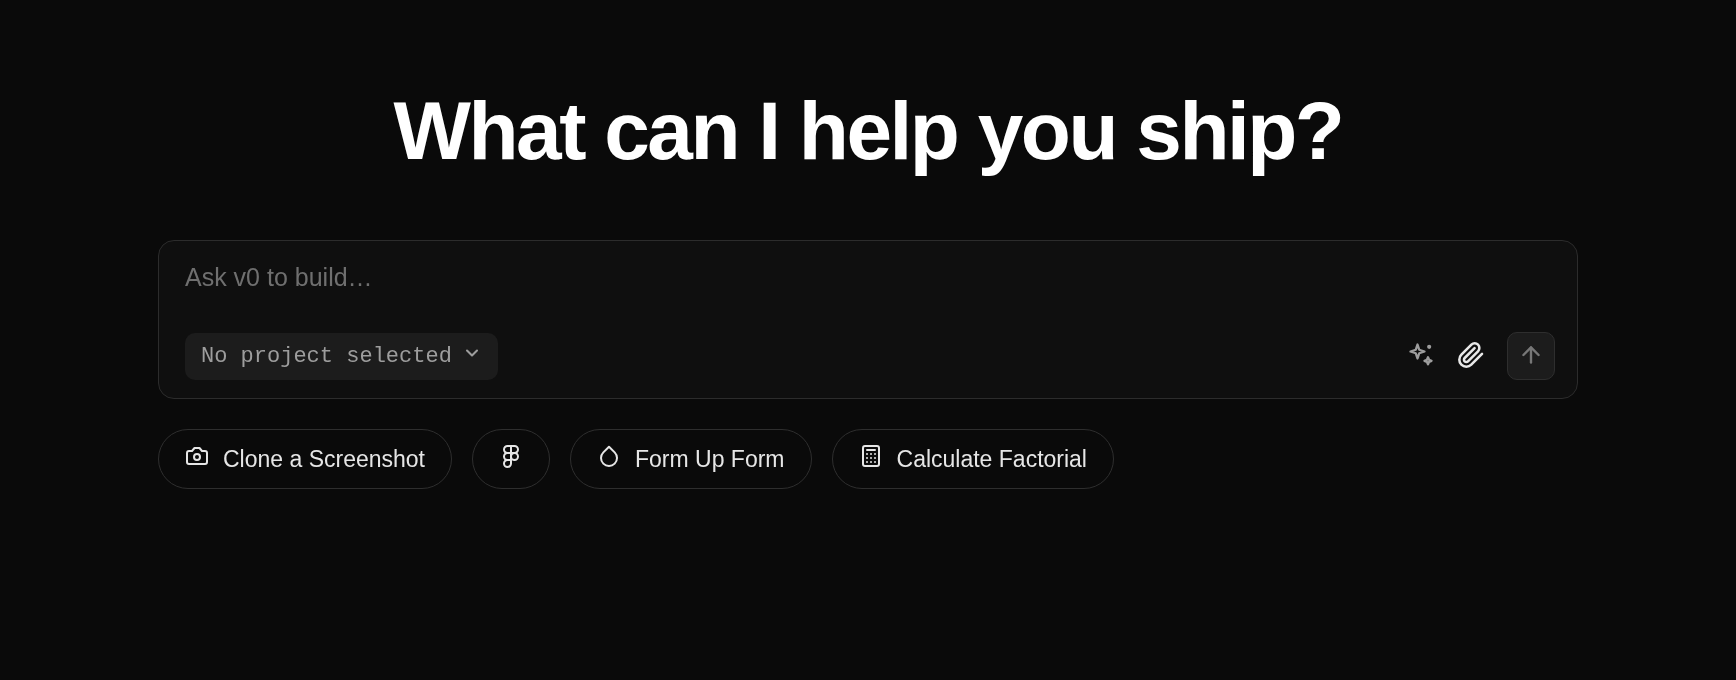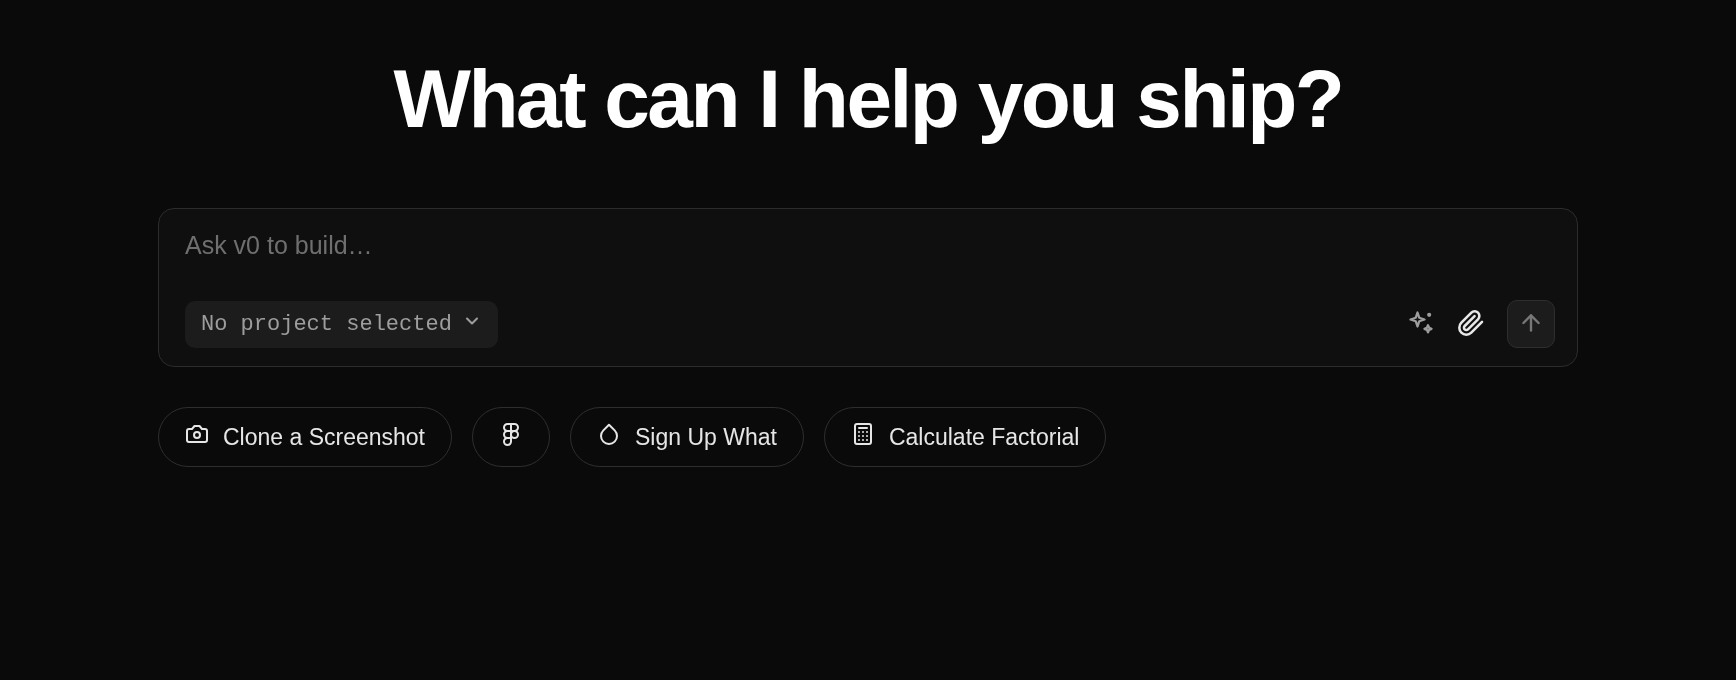--- a/index.html
+++ b/index.html
@@ -18,21 +18,21 @@
       align-items: center;
       color: #ffffff;
       overflow: hidden;
     }
 
     .heading {
       font-size: 82px;
       font-weight: 600;
       letter-spacing: -2.5px;
       color: #ffffff;
-      margin-top: 52px;
+      margin-top: 84px;
       text-align: center;
     }
 
     .prompt-box {
       margin-top: 62px;
       width: 1420px;
       border: 1px solid #2c2c2c;
       border-radius: 16px;
       background: #0f0f0f;
       padding: 22px 22px 18px 26px;
@@ -121,21 +121,21 @@
       cursor: pointer;
       color: #777777;
     }
 
     .submit-btn svg {
       width: 26px;
       height: 26px;
     }
 
     .suggestions {
-      margin-top: 40px;
+      margin-top: 30px;
       width: 1420px;
       display: flex;
       gap: 20px;
     }
 
     .chip {
       border: 1px solid #2e2e2e;
       background: transparent;
       border-radius: 999px;
       padding: 14px 26px;
@@ -223,21 +223,21 @@
     </span>
   </button>
 
 
   <button class="chip">
     <span>
       <svg viewBox="0 0 24 24" fill="none" stroke="currentColor" stroke-width="2" stroke-linecap="round" stroke-linejoin="round">
         <path d="M12 2.69l5.66 5.66a8 8 0 1 1-11.31 0z"></path>
       </svg>
     </span>
-    <span>Sign Up What</span>
+    <span>Form Up Form</span>
   </button>
 
   <button class="chip">
     <span>
       <svg viewBox="0 0 24 24" fill="none" stroke="currentColor" stroke-width="2" stroke-linecap="round" stroke-linejoin="round">
         <rect x="4" y="2" width="16" height="20" rx="2"></rect>
         <line x1="8" y1="6" x2="16" y2="6"></line>
         <line x1="8" y1="10" x2="8" y2="10"></line>
         <line x1="12" y1="10" x2="12" y2="10"></line>
         <line x1="16" y1="10" x2="16" y2="10"></line>

